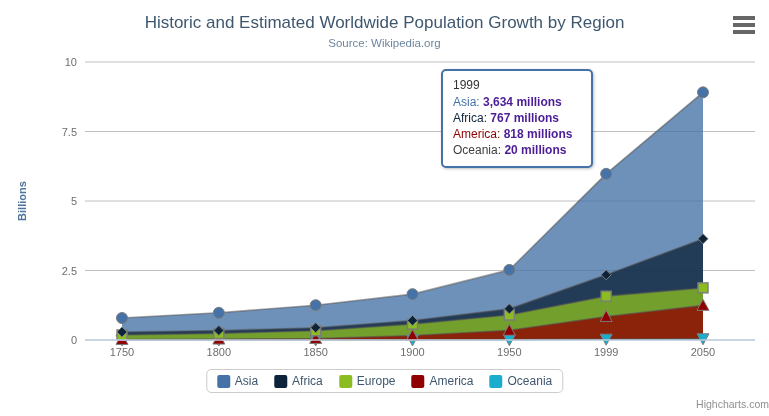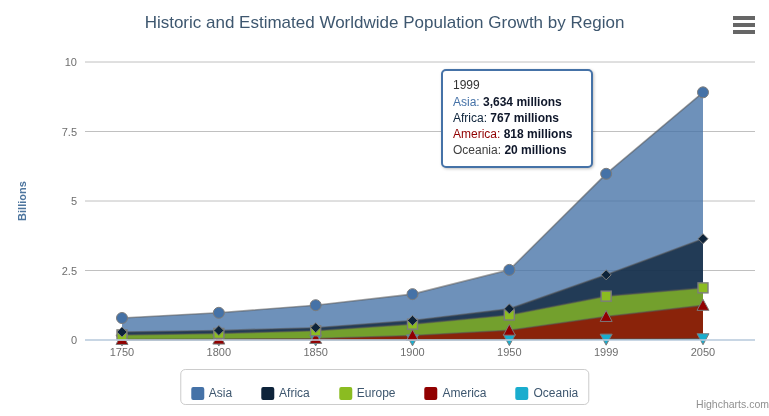--- a/index.html
+++ b/index.html
@@ -74,24 +74,24 @@
     font-family: "Liberation Sans", sans-serif;
   }
   .legend-box {
     position: absolute;
     left: 50%;
     transform: translateX(-50%);
     top: 369px;
     border: 1px solid #cccccc;
     border-radius: 5px;
     background: #ffffff;
-    padding: 16px 10px 4px 10px;
+    padding: 4px 10px 4px 10px;
     display: flex;
     align-items: center;
-    gap: 29px;
+    gap: 16px;
     box-sizing: border-box;
   }
   .legend-item {
     display: flex;
     align-items: center;
     gap: 5px;
     cursor: pointer;
   }
   .legend-swatch {
     width: 13px;
@@ -131,28 +131,29 @@
     margin-bottom: 2px;
     font-family: "Liberation Sans", sans-serif;
   }
   .tooltip-row {
     font-size: 12px;
     line-height: 16px;
     white-space: nowrap;
     font-family: "Liberation Sans", sans-serif;
   }
   .tt-name { font-weight: normal; }
-  .tt-val { color: #0f172a; font-weight: bold; }
+  .tt-val { color: #4c1d95; font-weight: bold; }
 </style>
 </head>
 <body>
 
 <div id="chart-root">
 
   <div class="chart-title">Historic and Estimated Worldwide Population Growth by Region</div>
+  <div class="chart-subtitle">Source: Wikipedia.org</div>
 
   <div class="menu-button">
     <span></span>
     <span></span>
     <span></span>
   </div>
 
   <svg class="plot" id="plot-svg" width="769" height="416">
       <line x1="85" x2="755" y1="340" y2="340" stroke="#C0D0E0" stroke-width="1"></line>
       <line x1="85" x2="755" y1="270.5" y2="270.5" stroke="#C0C0C0" stroke-width="1"></line>

